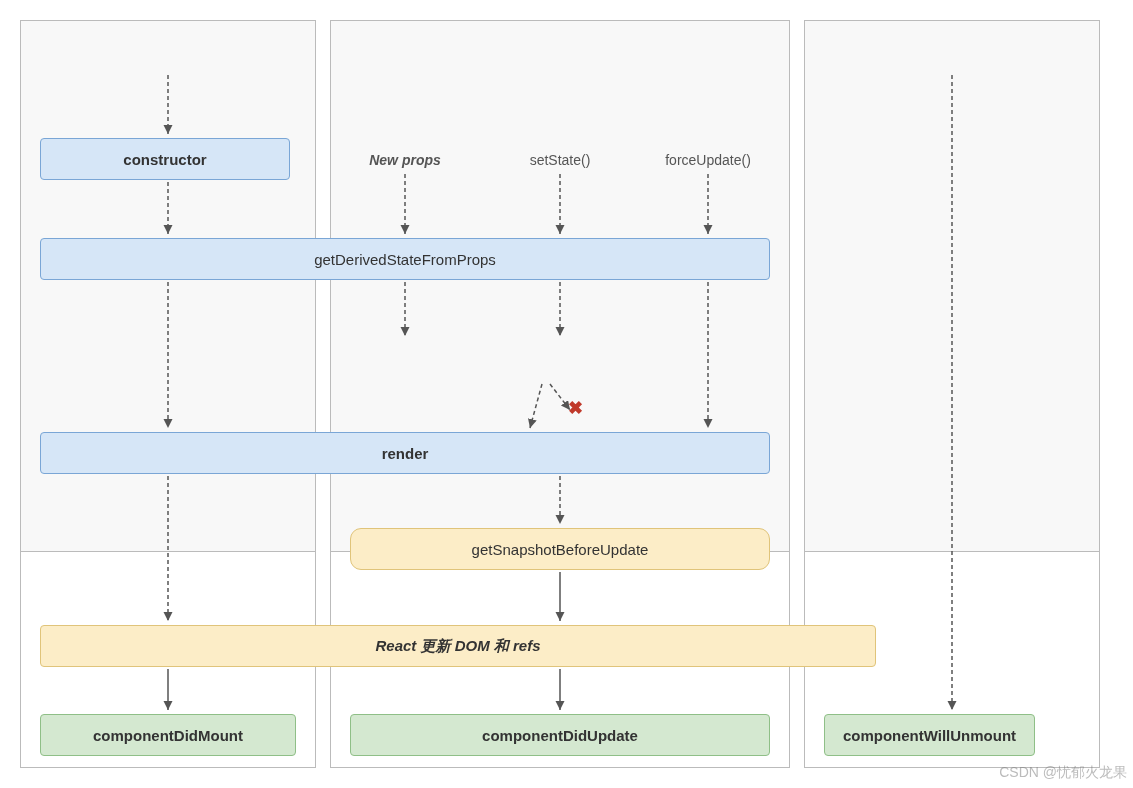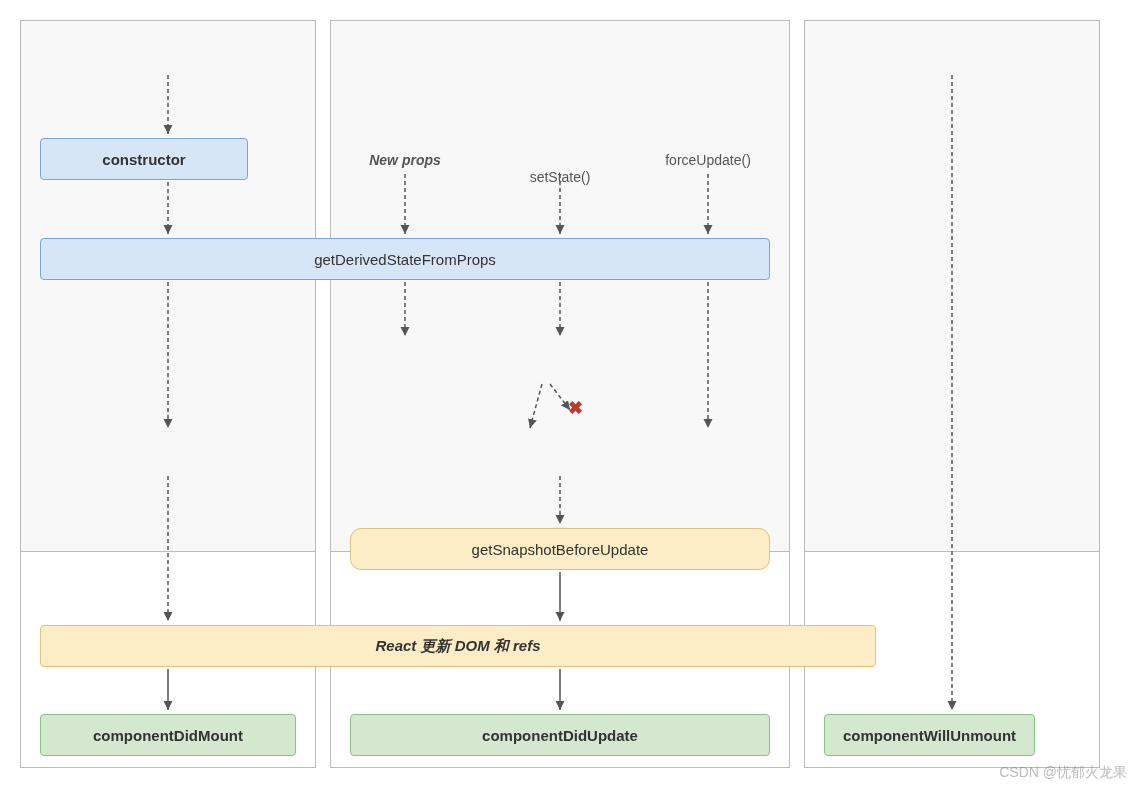--- a/index.html
+++ b/index.html
@@ -86,31 +86,32 @@
     <div class="phase-split" style="top:530px;"></div>
     <div class="col-header">更新时</div>
   </div>
 
   <div class="col" style="left:784px; width:296px;">
     <div class="top-bg" style="height:530px;"></div>
     <div class="phase-split" style="top:530px;"></div>
     <div class="col-header">卸载时</div>
   </div>
 
-  <div class="box box-blue bold" style="left:20px; top:118px; width:208px; height:42px;">constructor</div>
+  <div class="box box-blue bold" style="left:20px; top:118px; width:250px; height:42px;">constructor</div>
 
   <div class="box box-plain" style="left:330px; top:128px; width:110px; height:24px;">
     <span class="italic">New props</span>
   </div>
-  <div class="box box-plain" style="left:485px; top:128px; width:110px; height:24px;margin-top:17px;">setState()</div>
+  <div class="box box-plain" style="left:485px; top:128px; width:110px; height:24px;">setState()</div>
   <div class="box box-plain" style="left:628px; top:128px; width:120px; height:24px;">forceUpdate()</div>
 
   <div class="box box-blue" style="left:20px; top:218px; width:730px; height:42px;">getDerivedStateFromProps</div>
 
 
+  <div class="box box-blue bold" style="left:20px; top:412px; width:730px; height:42px;">render</div>
 
   <div class="box box-yellow" style="left:330px; top:508px; width:420px; height:42px;border-radius:11px;">getSnapshotBeforeUpdate</div>
 
   <div class="box box-yellow" style="left:20px; top:605px; width:836px; height:42px;">
     <span class="italic">React 更新 DOM 和 refs</span>
   </div>
 
   <div class="box box-green bold" style="left:20px; top:694px; width:256px; height:42px;">componentDidMount</div>
 
   <div class="box box-green bold" style="left:330px; top:694px; width:420px; height:42px;">componentDidUpdate</div>

